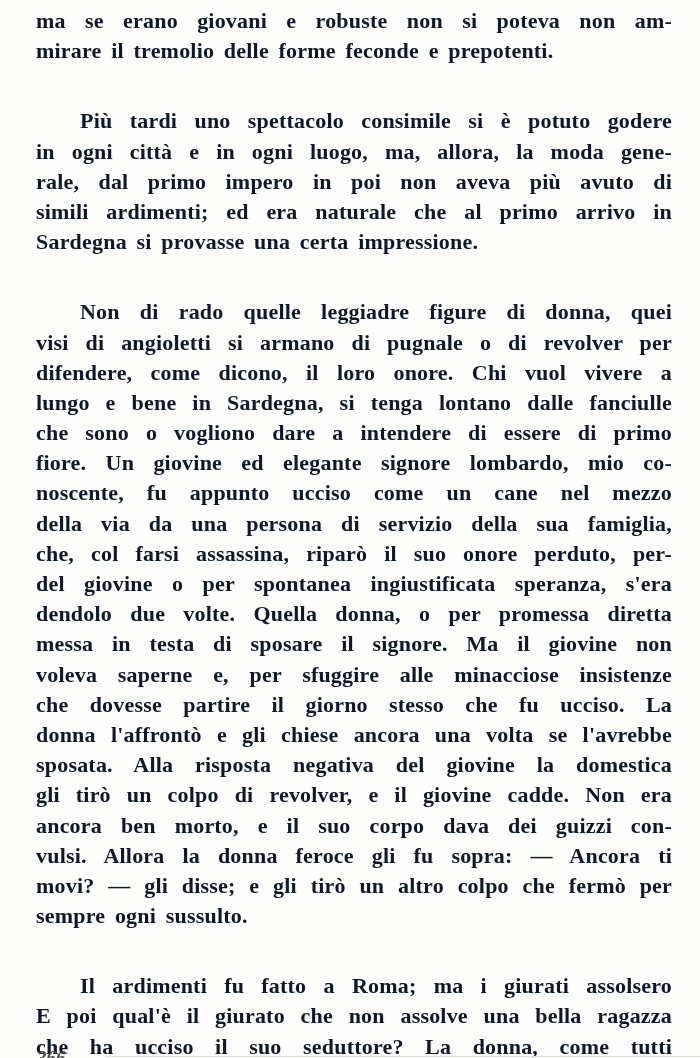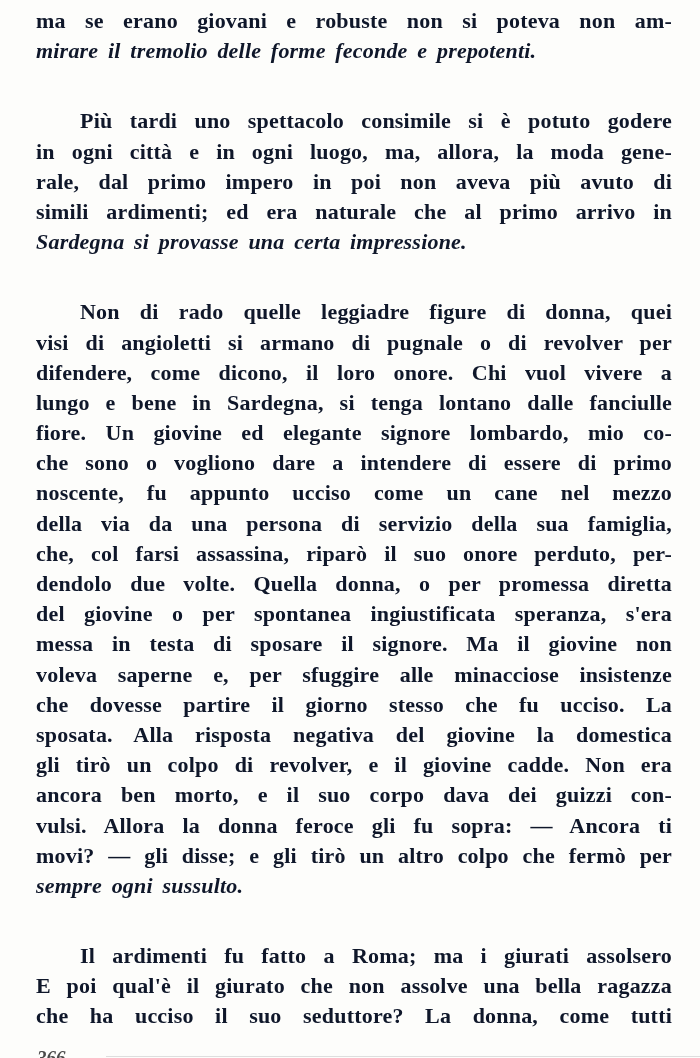--- a/index.html
+++ b/index.html
@@ -27,21 +27,20 @@
     text-align: justify;
     text-align-last: justify;
     white-space: normal;
     height: 30.2px;
     overflow: visible;
   }
   .line.indent { padding-left: 44px; margin-top: 40px; }
   .line.end {
     text-align-last: left;
     word-spacing: 4px;
-    font-style: italic;
   }
   .footer-number {
     position: absolute;
     left: 37px;
     top: 1047px;
     font-family: "Liberation Serif", "DejaVu Serif", serif;
     font-weight: 700;
     font-style: italic;
     font-size: 19px;
     color: #4a4a4a;
@@ -71,30 +70,31 @@
     <div class="line">rale, dal primo impero in poi non aveva più avuto di</div>
     <div class="line">simili ardimenti; ed era naturale che al primo arrivo in</div>
     <div class="line end">Sardegna si provasse una certa impressione.</div>
   </div>
 
   <div class="paragraph">
     <div class="line indent">Non di rado quelle leggiadre figure di donna, quei</div>
     <div class="line">visi di angioletti si armano di pugnale o di revolver per</div>
     <div class="line">difendere, come dicono, il loro onore. Chi vuol vivere a</div>
     <div class="line">lungo e bene in Sardegna, si tenga lontano dalle fanciulle</div>
+    <div class="line">che sono o vogliono dare a intendere di essere di primo</div>
     <div class="line">fiore. Un giovine ed elegante signore lombardo, mio co-</div>
-    <div class="line">che sono o vogliono dare a intendere di essere di primo</div>
     <div class="line">noscente, fu appunto ucciso come un cane nel mezzo</div>
     <div class="line">della via da una persona di servizio della sua famiglia,</div>
     <div class="line">che, col farsi assassina, riparò il suo onore perduto, per-</div>
+    <div class="line">del giovine o per spontanea ingiustificata speranza, s'era</div>
     <div class="line">dendolo due volte. Quella donna, o per promessa diretta</div>
-    <div class="line">del giovine o per spontanea ingiustificata speranza, s'era</div>
     <div class="line">messa in testa di sposare il signore. Ma il giovine non</div>
     <div class="line">voleva saperne e, per sfuggire alle minacciose insistenze</div>
     <div class="line">che dovesse partire il giorno stesso che fu ucciso. La</div>
+    <div class="line">donna l'affrontò e gli chiese ancora una volta se l'avrebbe</div>
     <div class="line">sposata. Alla risposta negativa del giovine la domestica</div>
     <div class="line">gli tirò un colpo di revolver, e il giovine cadde. Non era</div>
     <div class="line">ancora ben morto, e il suo corpo dava dei guizzi con-</div>
     <div class="line">vulsi. Allora la donna feroce gli fu sopra: — Ancora ti</div>
     <div class="line">movi? — gli disse; e gli tirò un altro colpo che fermò per</div>
     <div class="line end">sempre ogni sussulto.</div>
   </div>
 
   <div class="paragraph">
     <div class="line indent">Il ardimenti fu fatto a Roma; ma i giurati assolsero</div>

